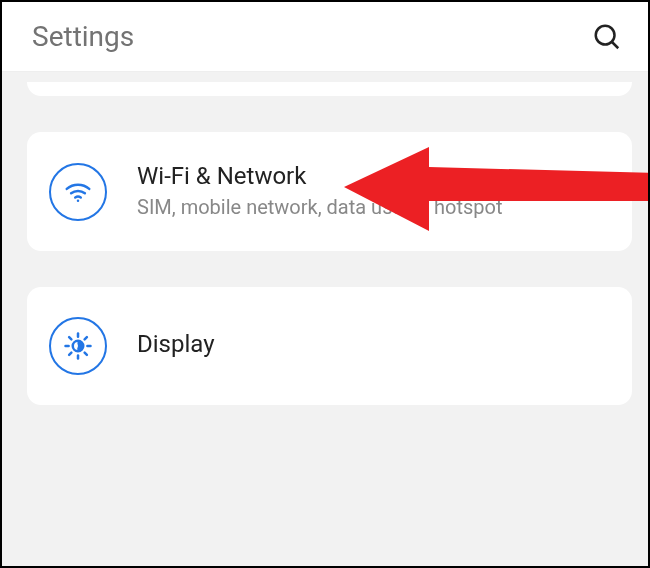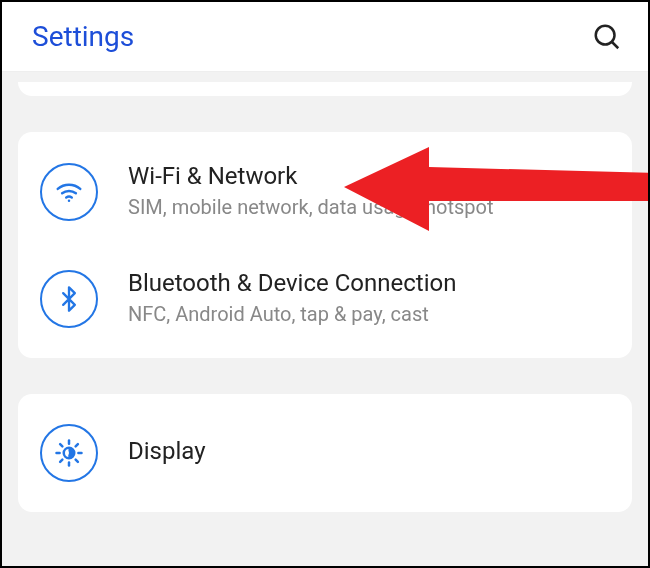--- a/index.html
+++ b/index.html
@@ -17,32 +17,33 @@
       height: 70px;
       display: flex;
       align-items: center;
       justify-content: space-between;
       padding: 0 24px 0 30px;
       border-bottom: 1px solid #eee;
     }
     .header-title {
       font-size: 28px;
       font-weight: 400;
-      color: #1d4ed8;
+      color: #737373;
     }
     .search-btn {
       width: 34px;
       height: 34px;
       display: flex;
       align-items: center;
       justify-content: center;
       cursor: pointer;
     }
     .content {
       padding: 10px 16px;
+      margin-left: 9px;
     }
     .card {
       background: #fff;
       border-radius: 14px;
       margin-top: 36px;
       padding: 6px 0;
     }
     .card:first-child { margin-top: 0; }
     .partial-card-top {
       background: #fff;
@@ -117,31 +118,20 @@
           <path d="M9.8 16.4a4 4 0 0 1 4.4 0"></path>
           <circle cx="12" cy="19" r="1" fill="#2376e5" stroke="none"></circle>
         </svg>
       </div>
       <div class="row-text">
         <div class="row-title">Wi-Fi &amp; Network</div>
         <div class="row-subtitle">SIM, mobile network, data usage, hotspot</div>
       </div>
     </div>
 
-    <div class="row">
-      <div class="icon-circle">
-        <svg width="28" height="28" viewBox="0 0 24 24" fill="none" stroke="#2376e5" stroke-width="2" stroke-linejoin="round" stroke-linecap="round">
-          <path d="M7 7l10 10-5 5V2l5 5L7 17"></path>
-        </svg>
-      </div>
-      <div class="row-text">
-        <div class="row-title">Bluetooth &amp; Device Connection</div>
-        <div class="row-subtitle">NFC, Android Auto, tap &amp; pay, cast</div>
-      </div>
-    </div>
 
   </div>
 
   <div class="card">
 
     <div class="row">
       <div class="icon-circle">
         <svg width="30" height="30" viewBox="0 0 24 24" fill="none" stroke="#2376e5" stroke-width="2" stroke-linecap="round">
           <circle cx="12" cy="12" r="4.2"></circle>
           <path d="M12 7.8V12a4.2 4.2 0 0 0 0 4.2" fill="#2376e5" stroke="none"></path>

